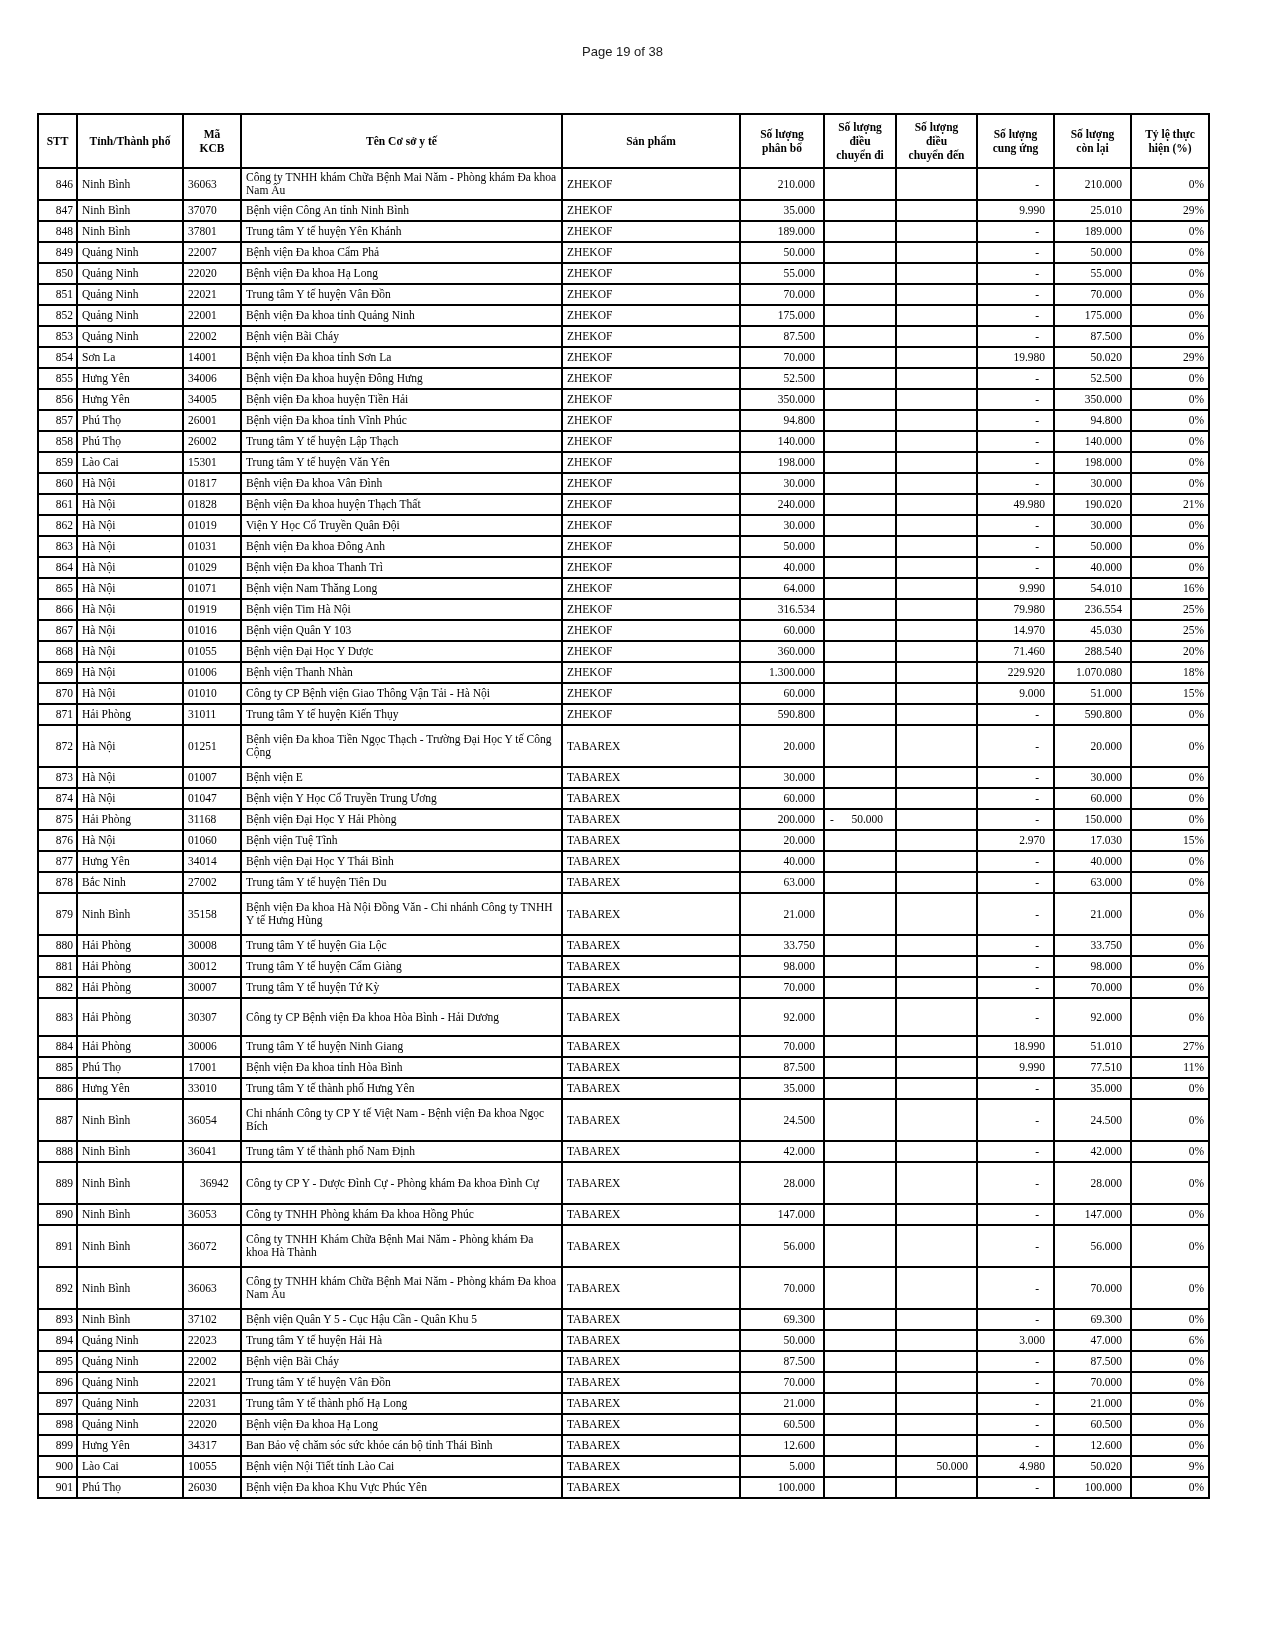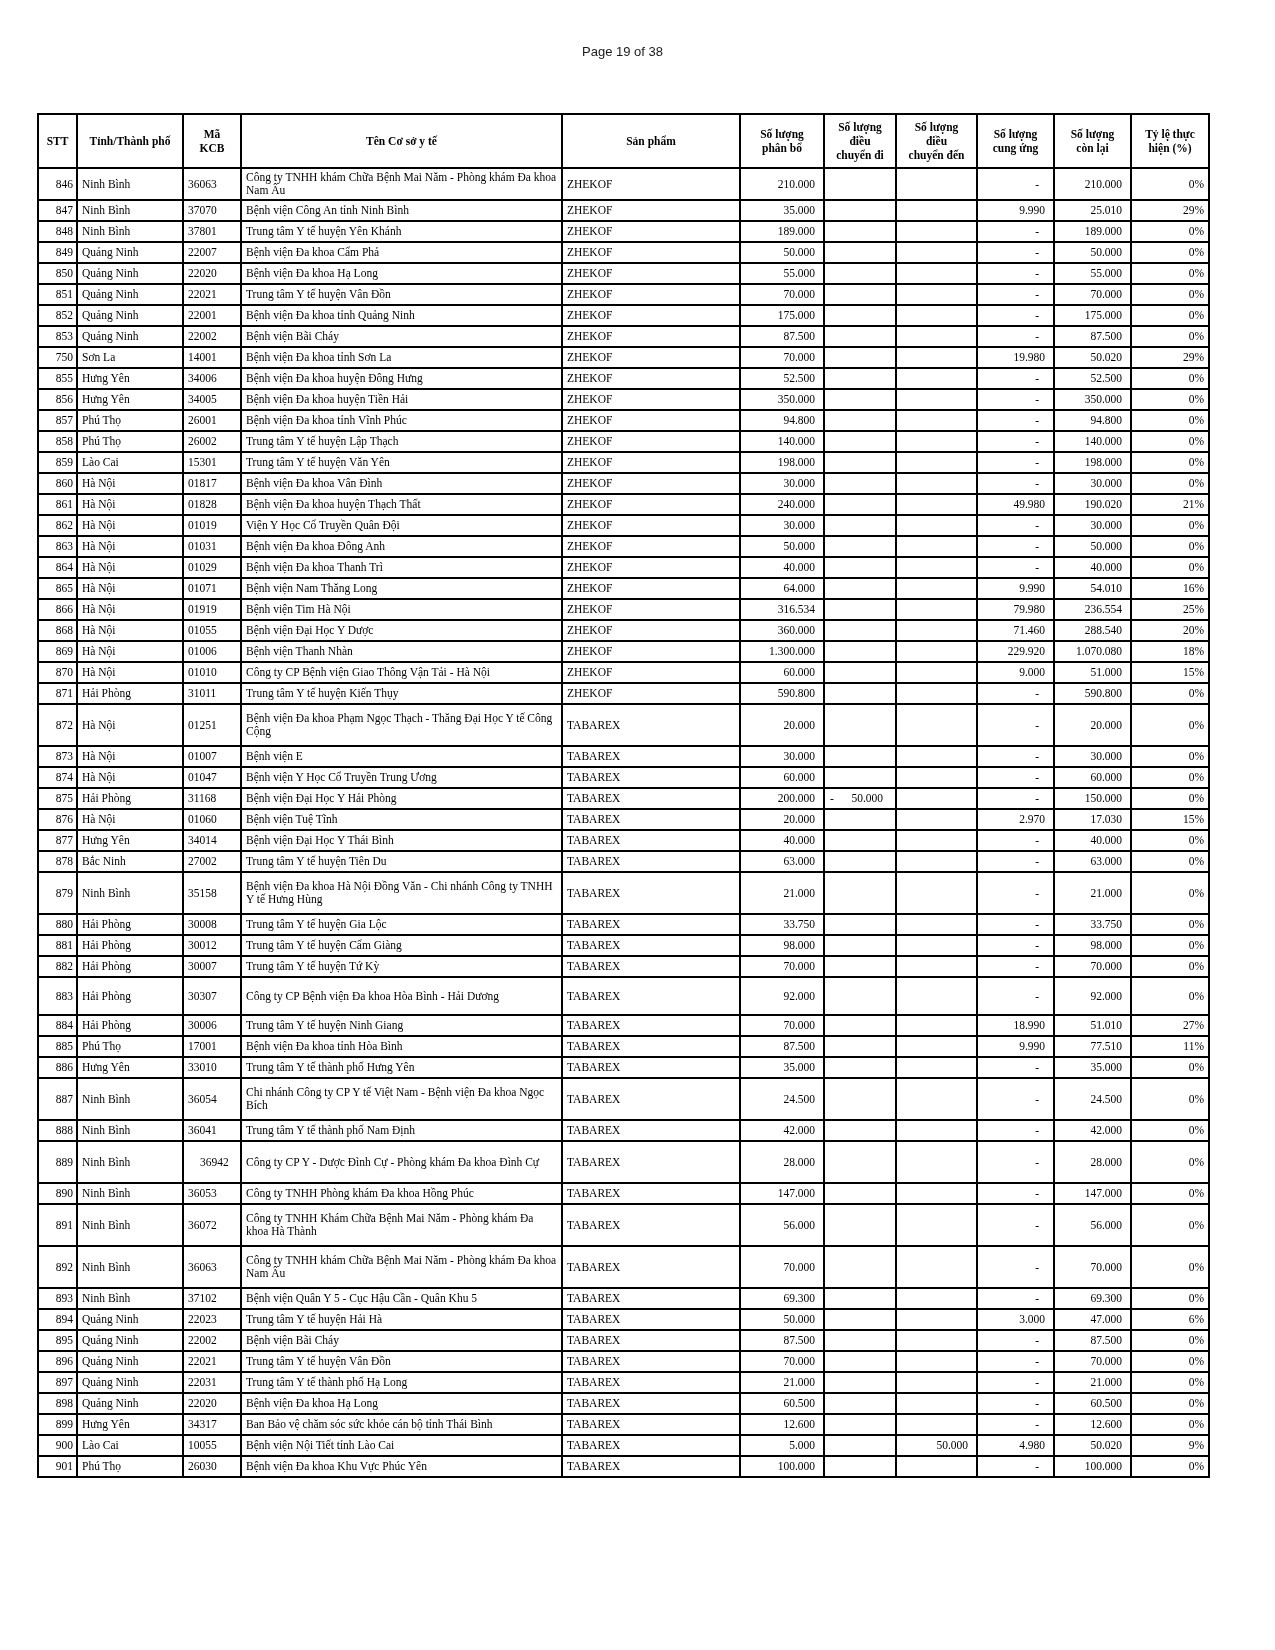--- a/index.html
+++ b/index.html
@@ -205,21 +205,21 @@
           <td class="col-facility">Bệnh viện Bãi Cháy</td>
           <td class="col-product">ZHEKOF</td>
           <td class="col-allocated">87.500</td>
           <td class="col-transfer_out"></td>
           <td class="col-transfer_in"></td>
           <td class="col-supplied dash">-</td>
           <td class="col-remaining">87.500</td>
           <td class="col-rate">0%</td>
         </tr>
         <tr>
-          <td class="col-stt">750</td>
+          <td class="col-stt">854</td>
           <td class="col-province">Sơn La</td>
           <td class="col-code">14001</td>
           <td class="col-facility">Bệnh viện Đa khoa tỉnh Sơn La</td>
           <td class="col-product">ZHEKOF</td>
           <td class="col-allocated">70.000</td>
           <td class="col-transfer_out"></td>
           <td class="col-transfer_in"></td>
           <td class="col-supplied">19.980</td>
           <td class="col-remaining">50.020</td>
           <td class="col-rate">29%</td>
@@ -374,20 +374,33 @@
           <td class="col-facility">Bệnh viện Tim Hà Nội</td>
           <td class="col-product">ZHEKOF</td>
           <td class="col-allocated">316.534</td>
           <td class="col-transfer_out"></td>
           <td class="col-transfer_in"></td>
           <td class="col-supplied">79.980</td>
           <td class="col-remaining">236.554</td>
           <td class="col-rate">25%</td>
         </tr>
         <tr>
+          <td class="col-stt">867</td>
+          <td class="col-province">Hà Nội</td>
+          <td class="col-code">01016</td>
+          <td class="col-facility">Bệnh viện Quân Y 103</td>
+          <td class="col-product">ZHEKOF</td>
+          <td class="col-allocated">60.000</td>
+          <td class="col-transfer_out"></td>
+          <td class="col-transfer_in"></td>
+          <td class="col-supplied">14.970</td>
+          <td class="col-remaining">45.030</td>
+          <td class="col-rate">25%</td>
+        </tr>
+        <tr>
           <td class="col-stt">868</td>
           <td class="col-province">Hà Nội</td>
           <td class="col-code">01055</td>
           <td class="col-facility">Bệnh viện Đại Học Y Dược</td>
           <td class="col-product">ZHEKOF</td>
           <td class="col-allocated">360.000</td>
           <td class="col-transfer_out"></td>
           <td class="col-transfer_in"></td>
           <td class="col-supplied">71.460</td>
           <td class="col-remaining">288.540</td>
@@ -429,21 +442,21 @@
           <td class="col-transfer_out"></td>
           <td class="col-transfer_in"></td>
           <td class="col-supplied dash">-</td>
           <td class="col-remaining">590.800</td>
           <td class="col-rate">0%</td>
         </tr>
         <tr>
           <td class="col-stt" style="height: 42px; text-align: right;">872</td>
           <td class="col-province" style="height: 42px;">Hà Nội</td>
           <td class="col-code" style="height: 42px;">01251</td>
-          <td class="col-facility" style="height: 42px;">Bệnh viện Đa khoa Phạm Ngọc Thạch - Thăng Đại Học Y tế Công Cộng</td>
+          <td class="col-facility" style="height: 42px;">Bệnh viện Đa khoa Tiền Ngọc Thạch - Trường Đại Học Y tế Công Cộng</td>
           <td class="col-product" style="height: 42px;">TABAREX</td>
           <td class="col-allocated" style="height: 42px;">20.000</td>
           <td class="col-transfer_out" style="height: 42px;"></td>
           <td class="col-transfer_in" style="height: 42px;"></td>
           <td class="col-supplied dash" style="height: 42px;">-</td>
           <td class="col-remaining" style="height: 42px;">20.000</td>
           <td class="col-rate" style="height: 42px;">0%</td>
         </tr>
         <tr>
           <td class="col-stt">873</td>

